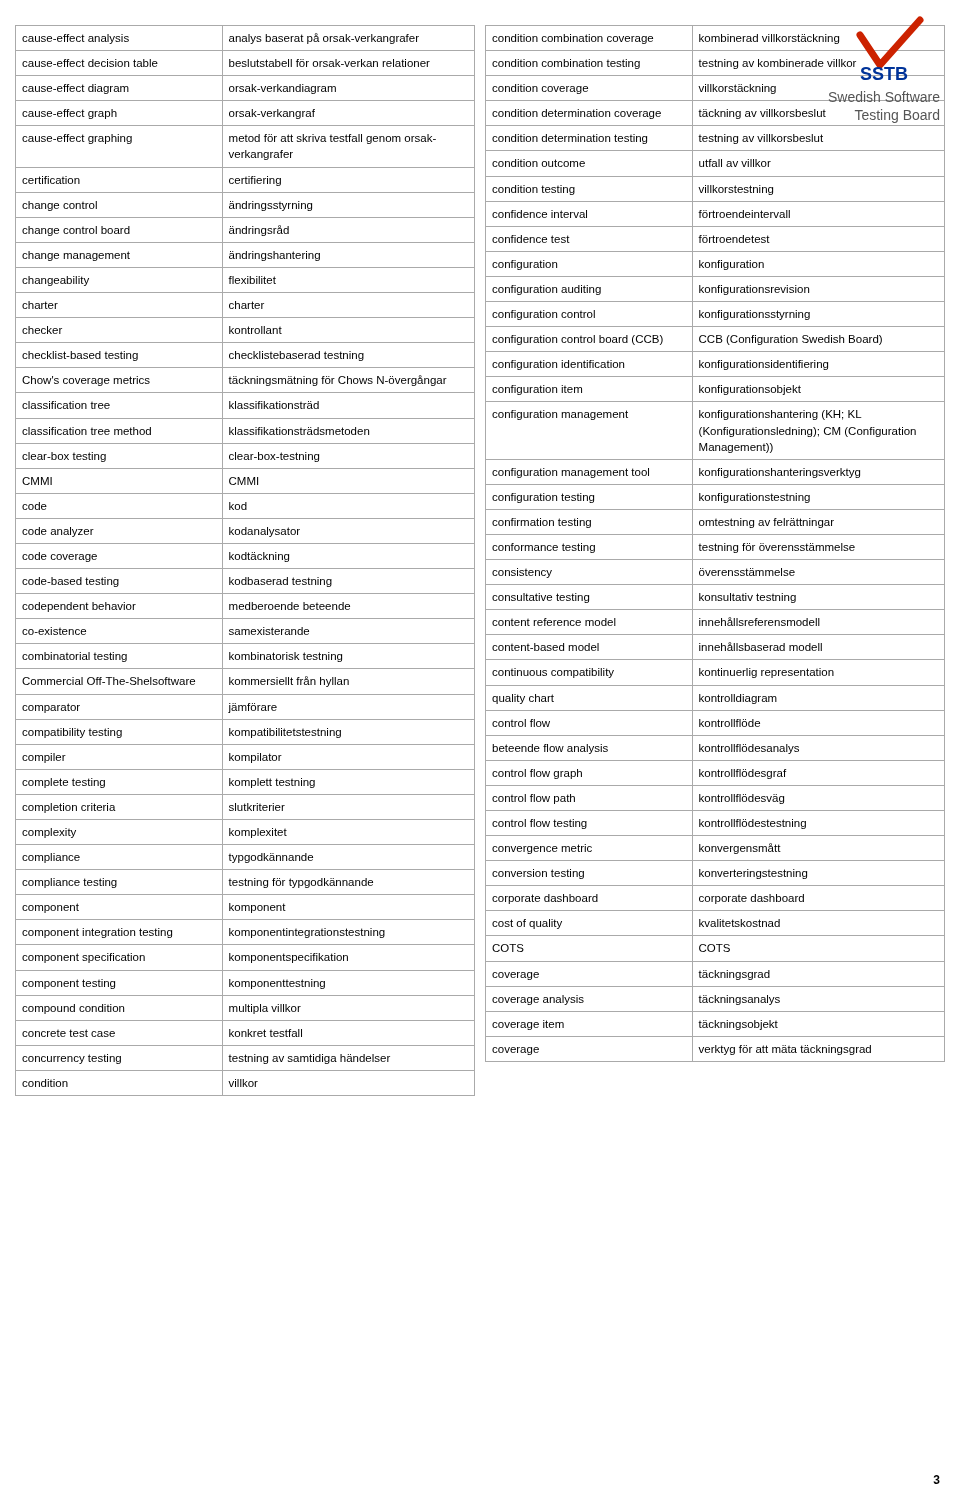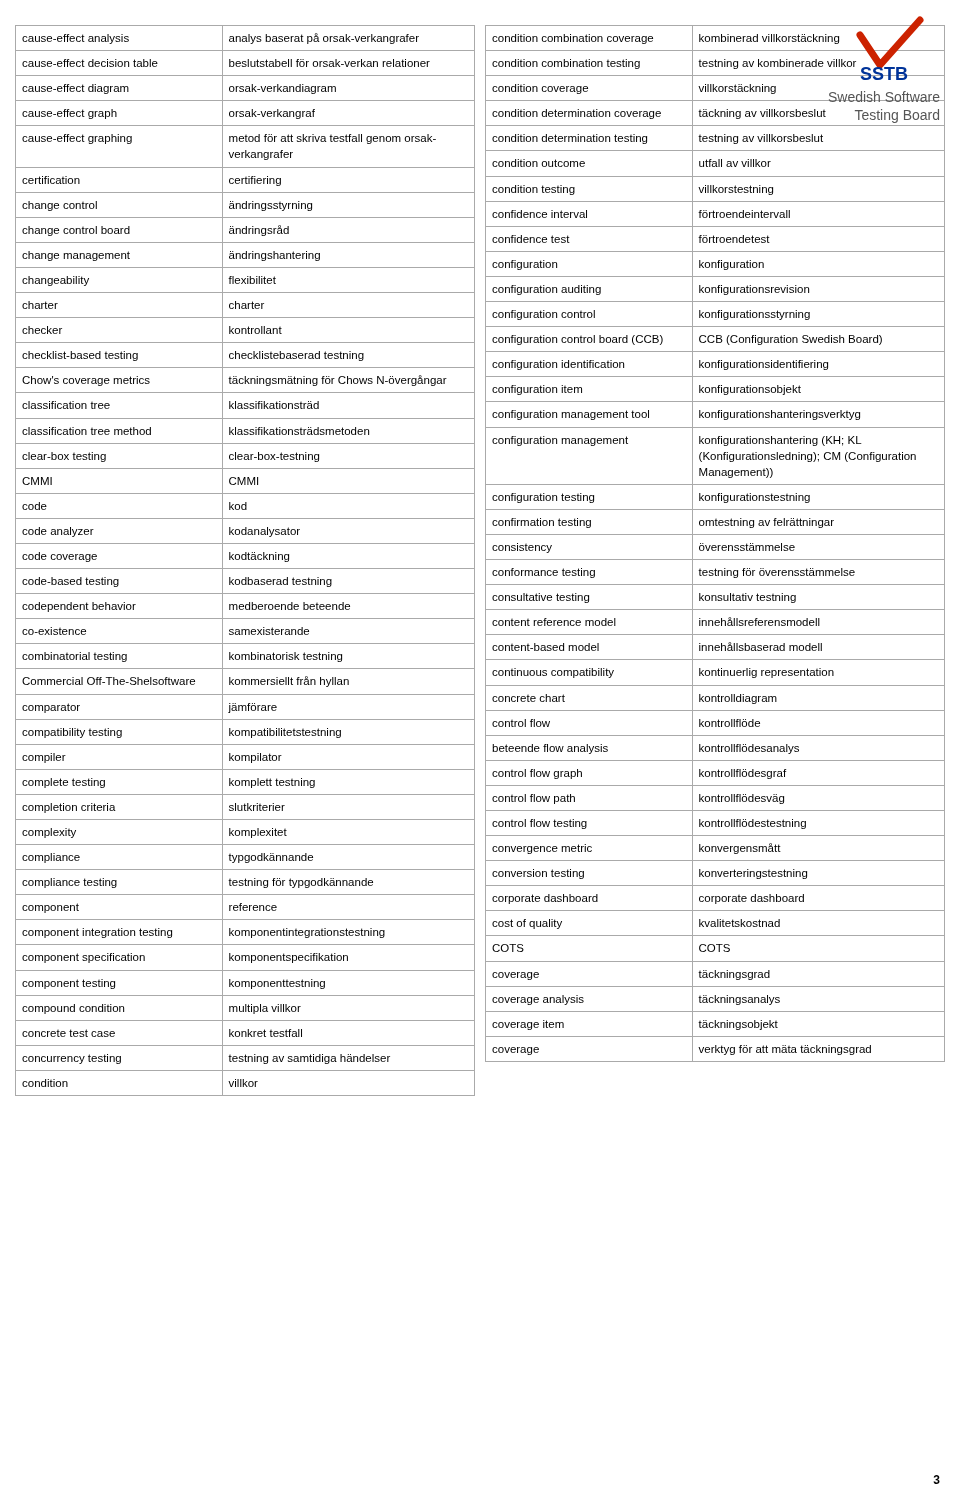--- a/index.html
+++ b/index.html
@@ -218,21 +218,21 @@
             <tr>
               <td>compliance</td>
               <td>typgodkännande</td>
             </tr>
             <tr>
               <td>compliance testing</td>
               <td>testning för typgodkännande</td>
             </tr>
             <tr>
               <td>component</td>
-              <td>reference</td>
+              <td>komponent</td>
             </tr>
             <tr>
               <td>component integration testing</td>
               <td>komponentintegrationstestning</td>
             </tr>
             <tr>
               <td>component specification</td>
               <td>komponentspecifikation</td>
             </tr>
             <tr>
@@ -316,61 +316,61 @@
             </tr>
             <tr>
               <td>configuration identification</td>
               <td>konfigurationsidentifiering</td>
             </tr>
             <tr>
               <td>configuration item</td>
               <td>konfigurationsobjekt</td>
             </tr>
             <tr>
+              <td>configuration management</td>
+              <td>konfigurationshantering (KH; KL (Konfigurationsledning); CM (Configuration Management))</td>
+            </tr>
+            <tr>
               <td>configuration management tool</td>
               <td>konfigurationshanteringsverktyg</td>
             </tr>
             <tr>
-              <td>configuration management</td>
-              <td>konfigurationshantering (KH; KL (Konfigurationsledning); CM (Configuration Management))</td>
-            </tr>
-            <tr>
               <td>configuration testing</td>
               <td>konfigurationstestning</td>
             </tr>
             <tr>
               <td>confirmation testing</td>
               <td>omtestning av felrättningar</td>
             </tr>
             <tr>
+              <td>conformance testing</td>
+              <td>testning för överensstämmelse</td>
+            </tr>
+            <tr>
               <td>consistency</td>
               <td>överensstämmelse</td>
             </tr>
             <tr>
-              <td>conformance testing</td>
-              <td>testning för överensstämmelse</td>
-            </tr>
-            <tr>
               <td>consultative testing</td>
               <td>konsultativ testning</td>
             </tr>
             <tr>
               <td>content reference model</td>
               <td>innehållsreferensmodell</td>
             </tr>
             <tr>
               <td>content-based model</td>
               <td>innehållsbaserad modell</td>
             </tr>
             <tr>
               <td>continuous compatibility</td>
               <td>kontinuerlig representation</td>
             </tr>
             <tr>
-              <td>concrete chart</td>
+              <td>quality chart</td>
               <td>kontrolldiagram</td>
             </tr>
             <tr>
               <td>control flow</td>
               <td>kontrollflöde</td>
             </tr>
             <tr>
               <td>beteende flow analysis</td>
               <td>kontrollflödesanalys</td>
             </tr>

